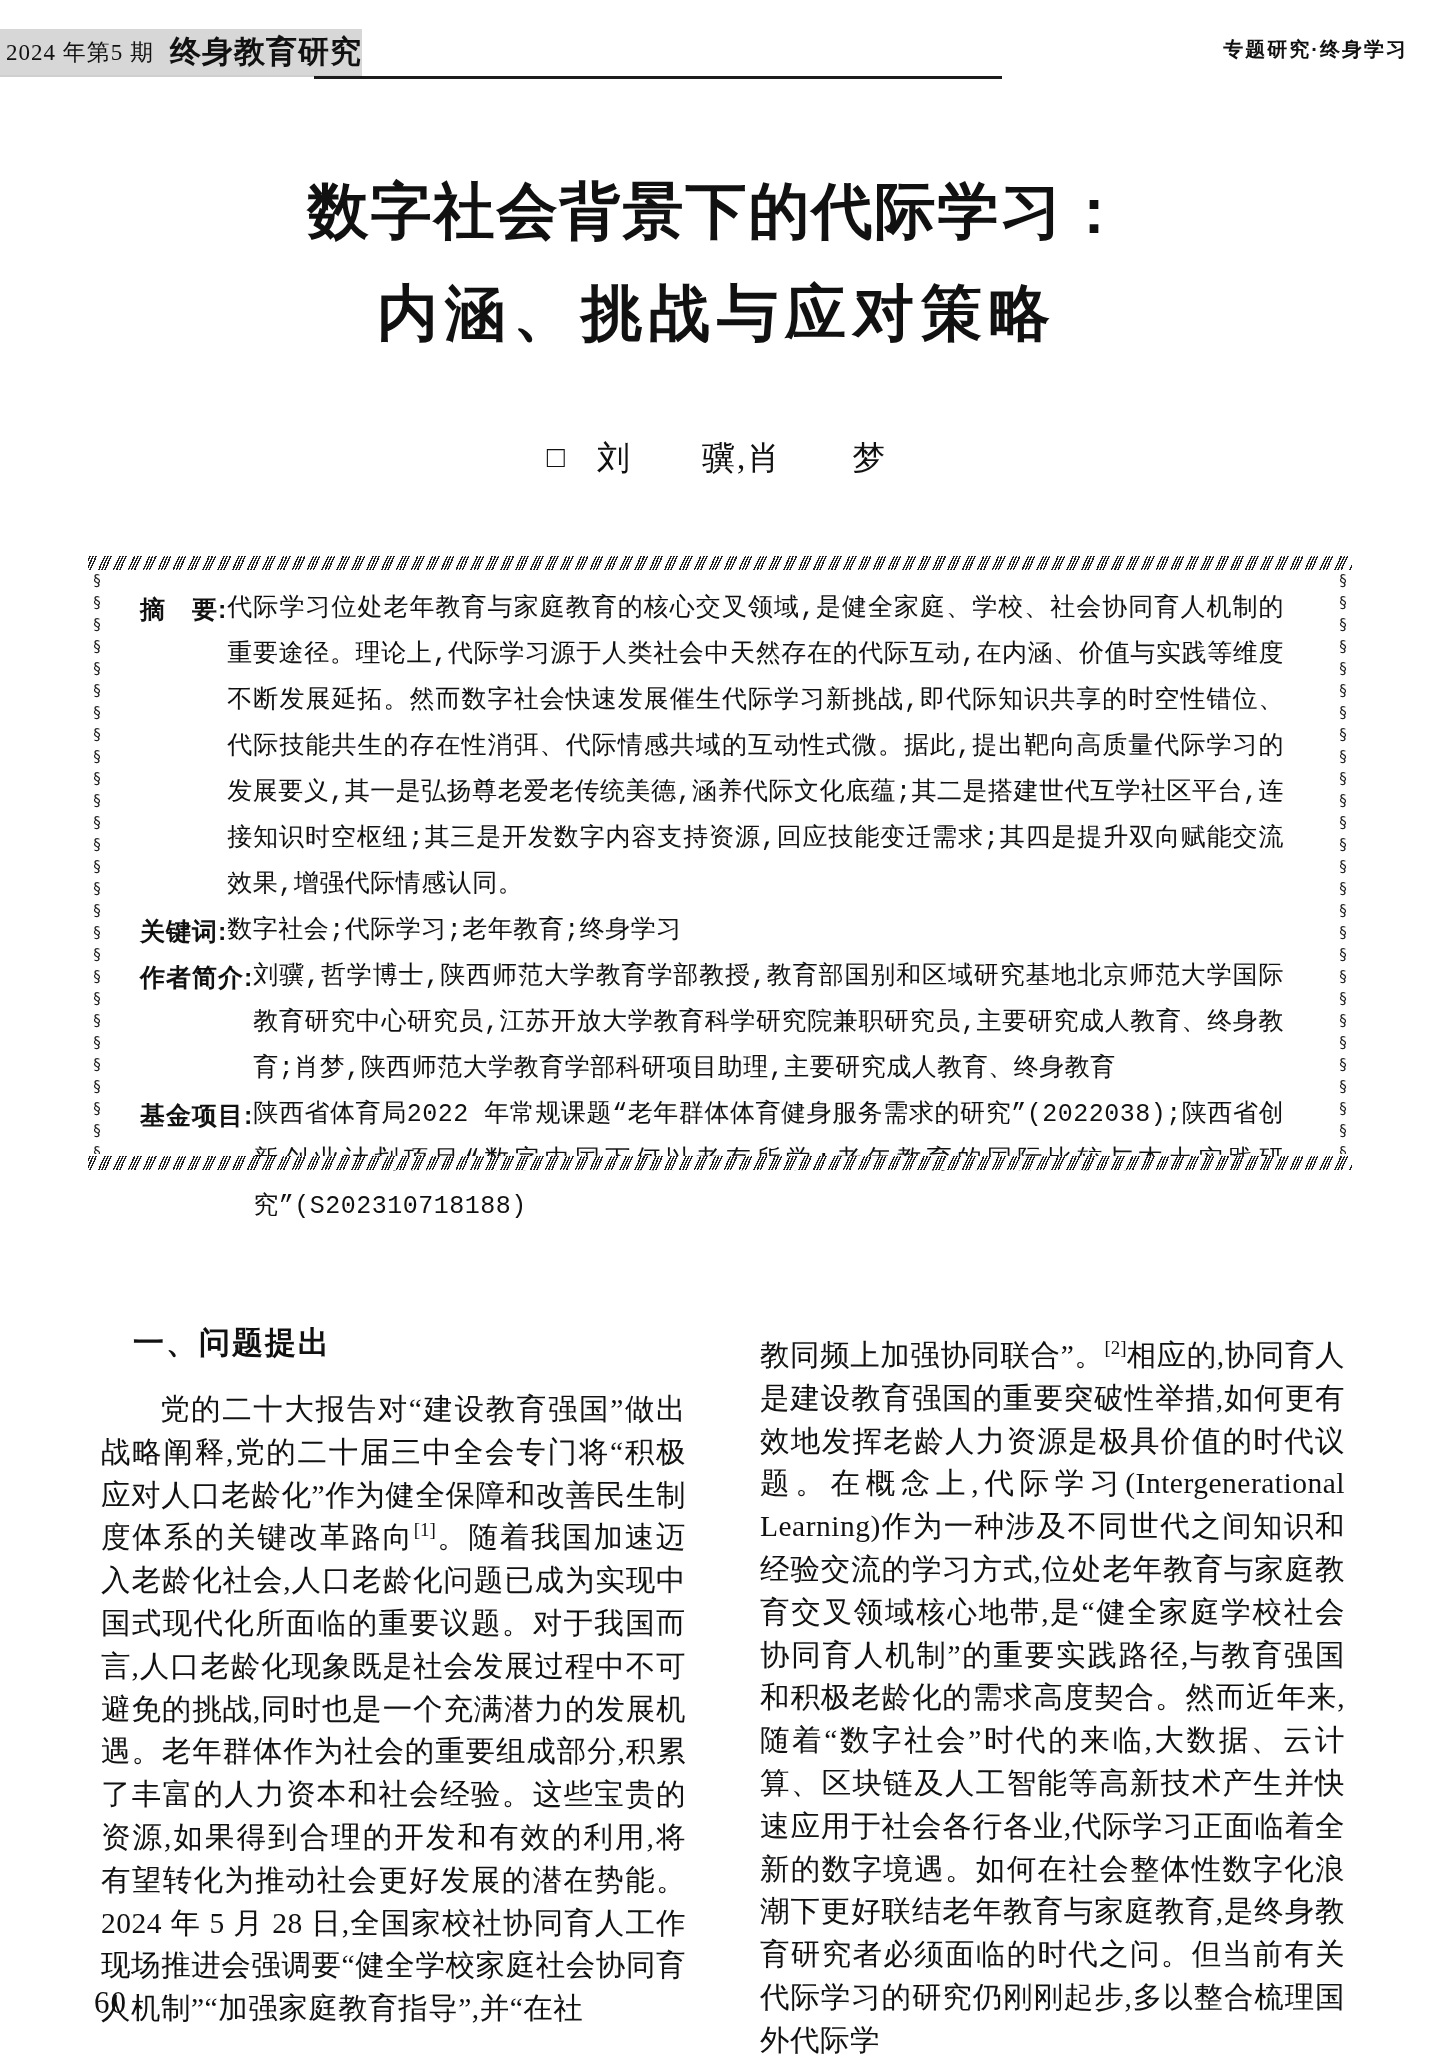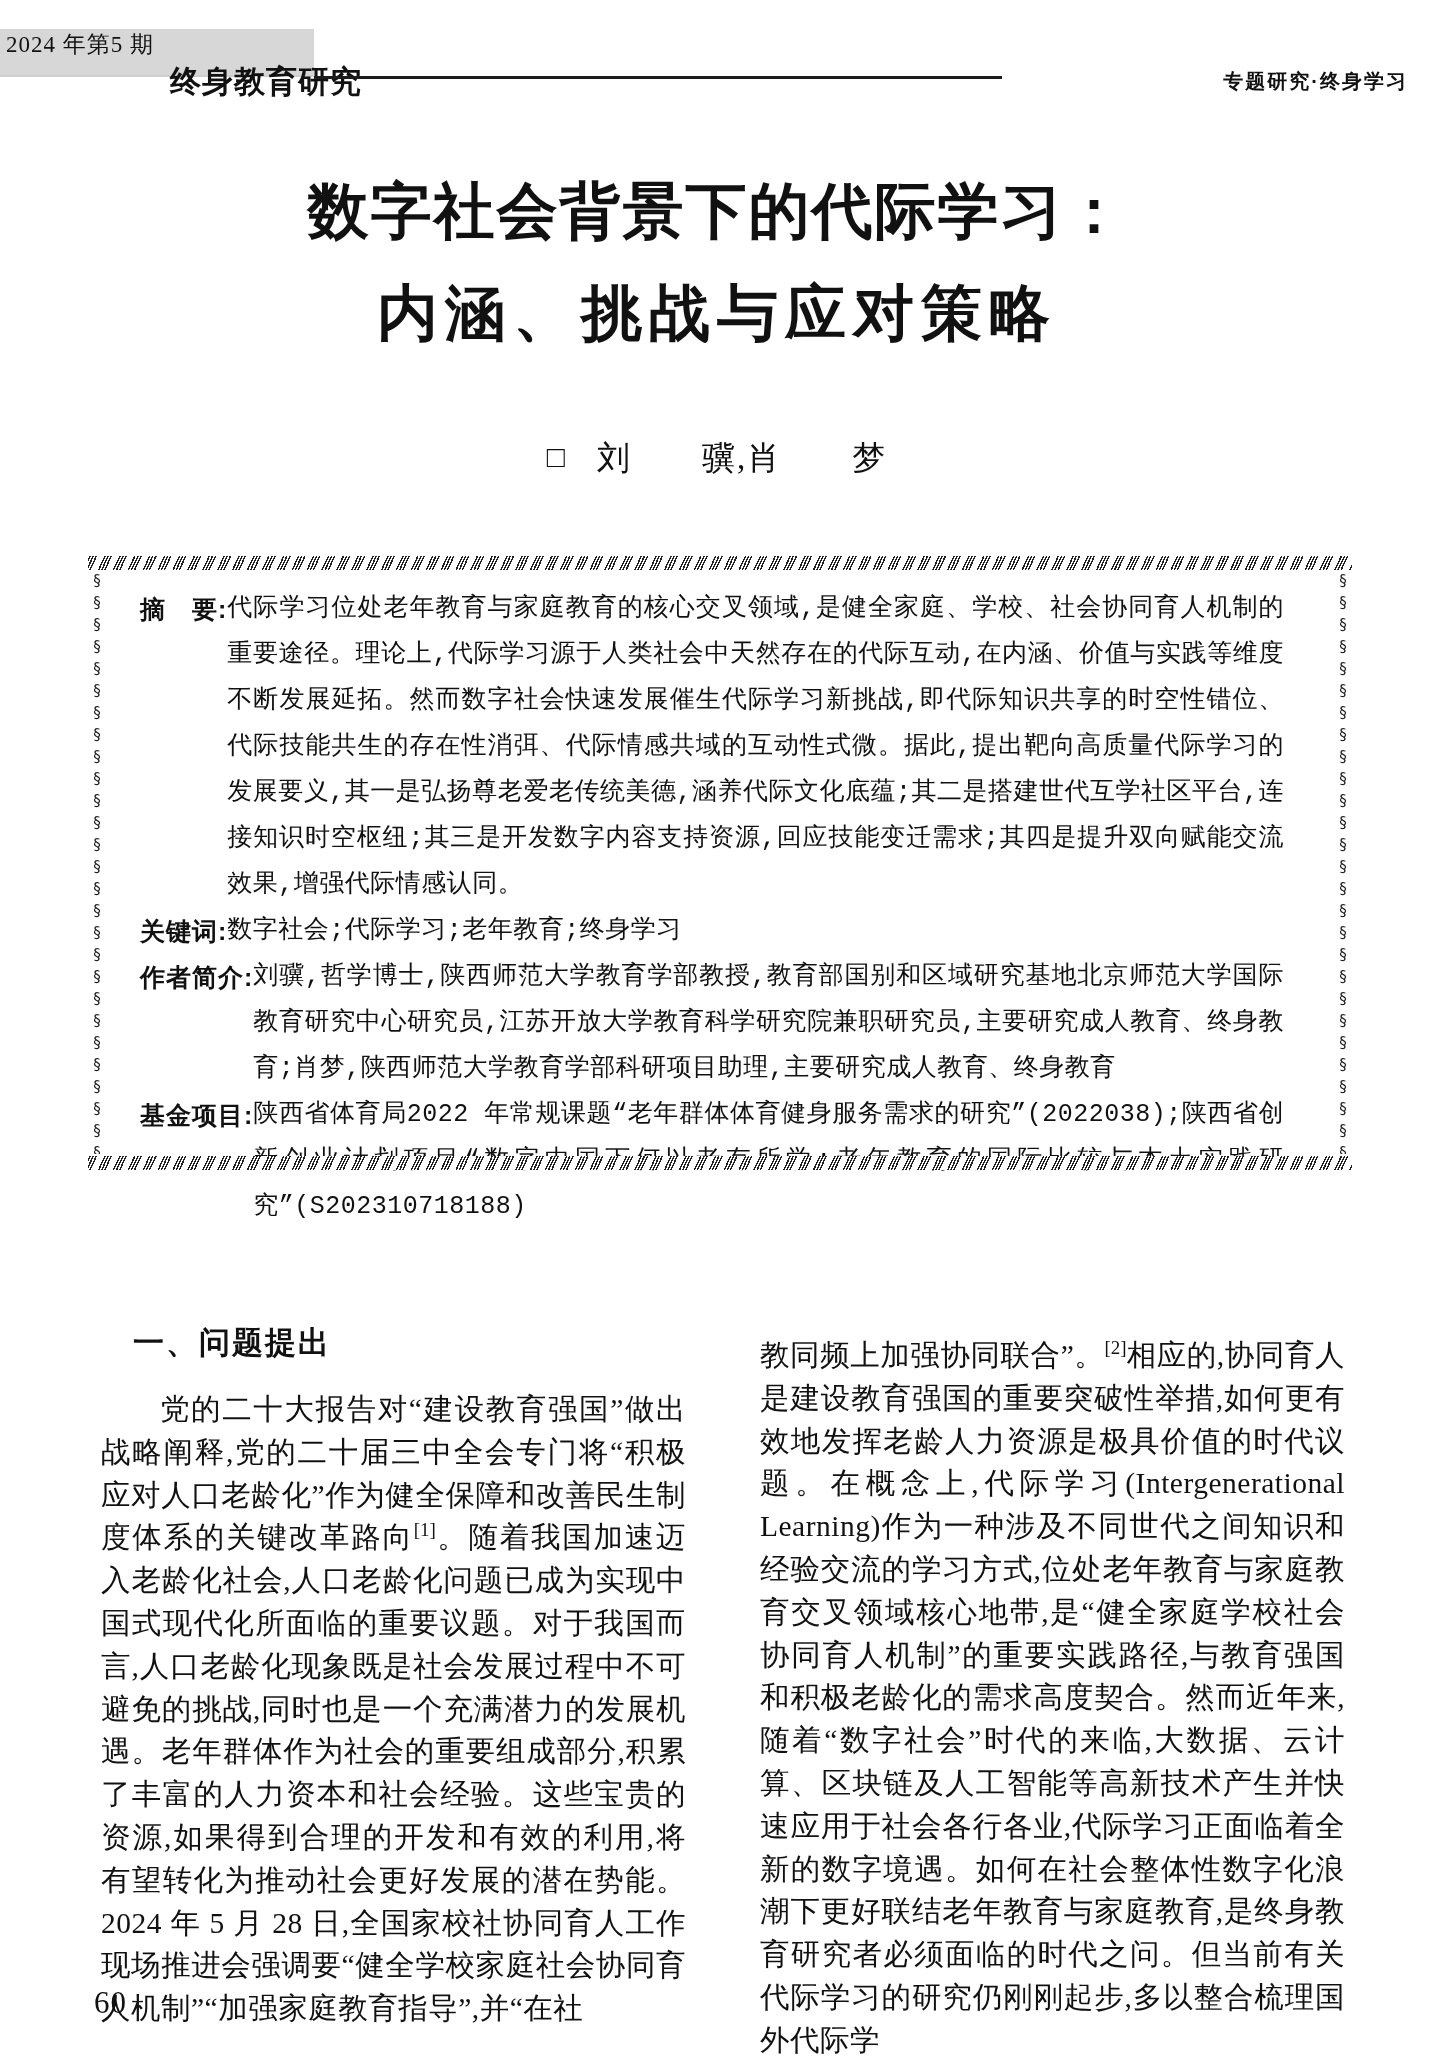--- a/index.html
+++ b/index.html
@@ -1,26 +1,26 @@
 <!DOCTYPE html>
 <html><head>
 <meta charset="utf-8">
 <style>
   html,body{margin:0;padding:0;background:#e8e8e8;}
   #page{
     position:relative;width:1434px;height:2063px;background:#ffffff;
     margin:0 auto;overflow:hidden;
     font-family:"Liberation Serif","DejaVu Serif",serif;color:#111;
   }
-  .sans{font-family:"Liberation Sans","DejaVu Sans",sans-serif;margin-top:32px;}
+  .sans{font-family:"Liberation Sans","DejaVu Sans",sans-serif;}
 
   
   .issue-box{
-    position:absolute;left:0;top:29px;width:314px;height:46px;background:#d7d7d7;
-    display:flex;align-items:flex-start;border-bottom:2px solid #cfcfcf;
+    position:absolute;left:0;top:29px;width:362px;height:46px;background:#d7d7d7;
+    display:flex;align-items:center;border-bottom:2px solid #cfcfcf;
   }
   .issue-text{font-size:23px;margin-left:6px;white-space:nowrap;letter-spacing:1px;}
   .journal-name{font-weight:bold;font-size:31px;margin-left:16px;white-space:nowrap;letter-spacing:1px;}
   .header-rule{position:absolute;left:314px;top:76px;width:688px;height:3px;background:#1c1c1c;}
   .column-header{
     position:absolute;right:26px;top:36px;font-weight:bold;font-size:20px;
     letter-spacing:2px;white-space:nowrap;
   }
 
   

